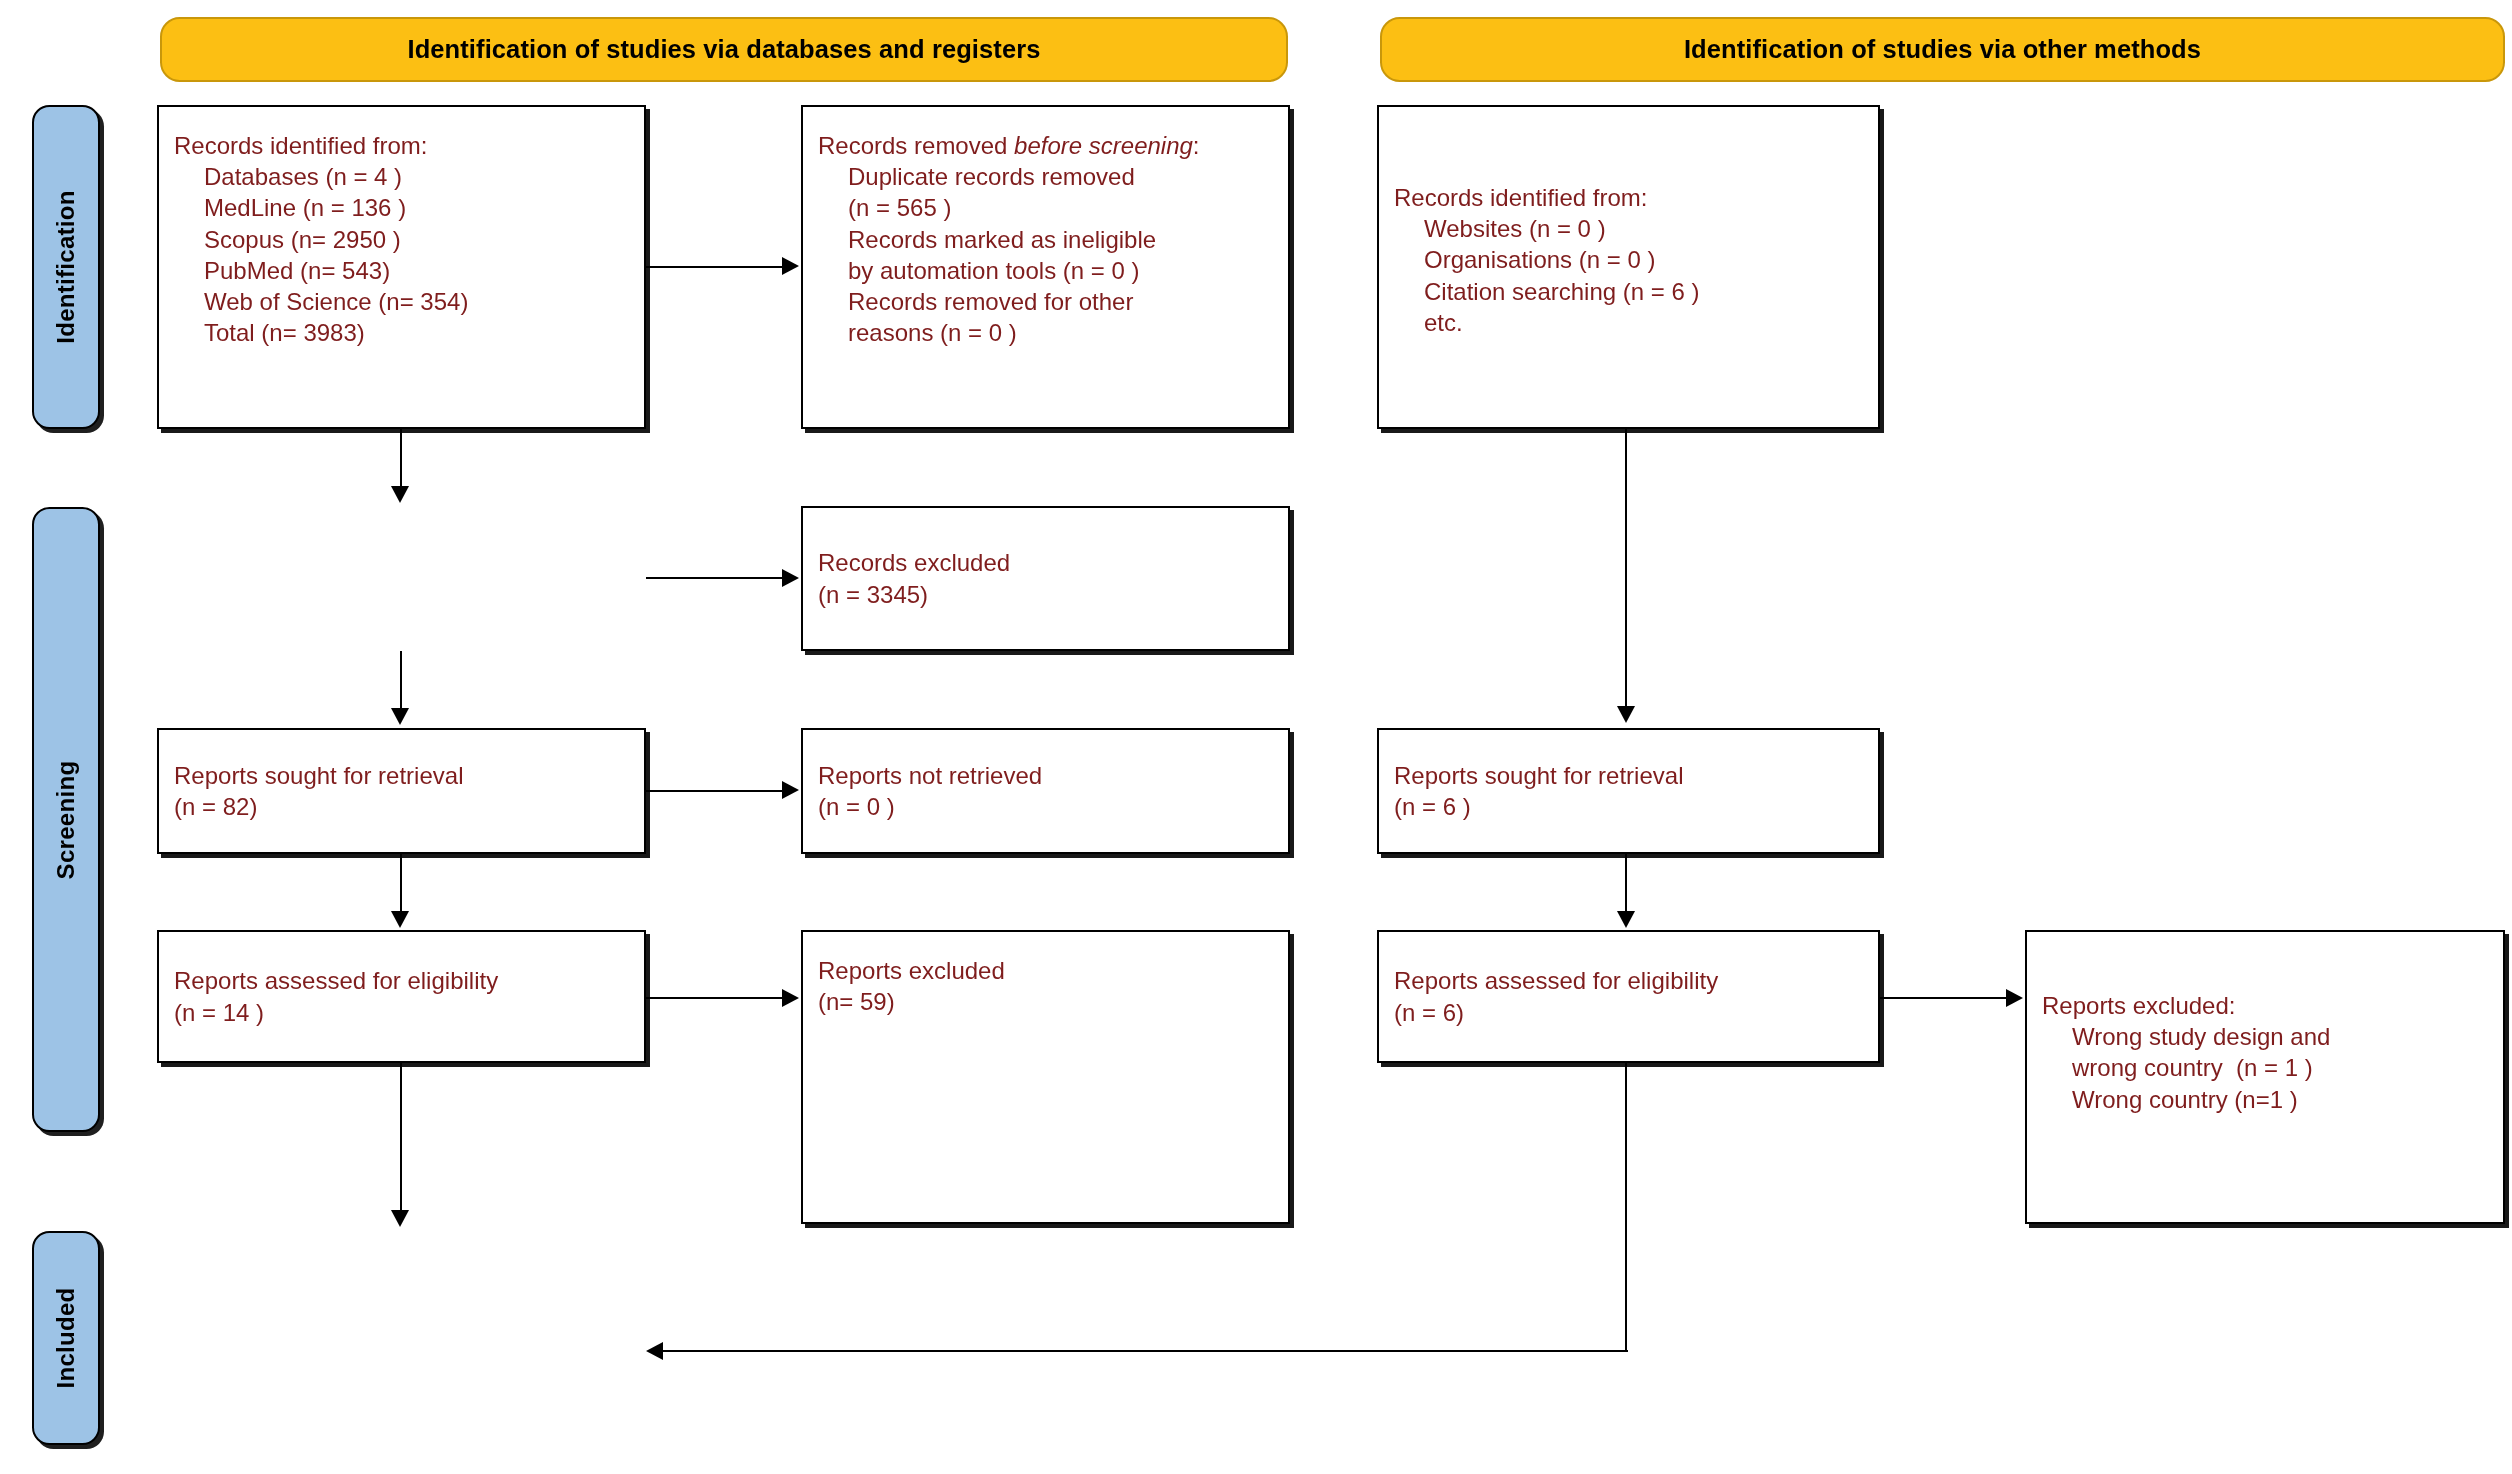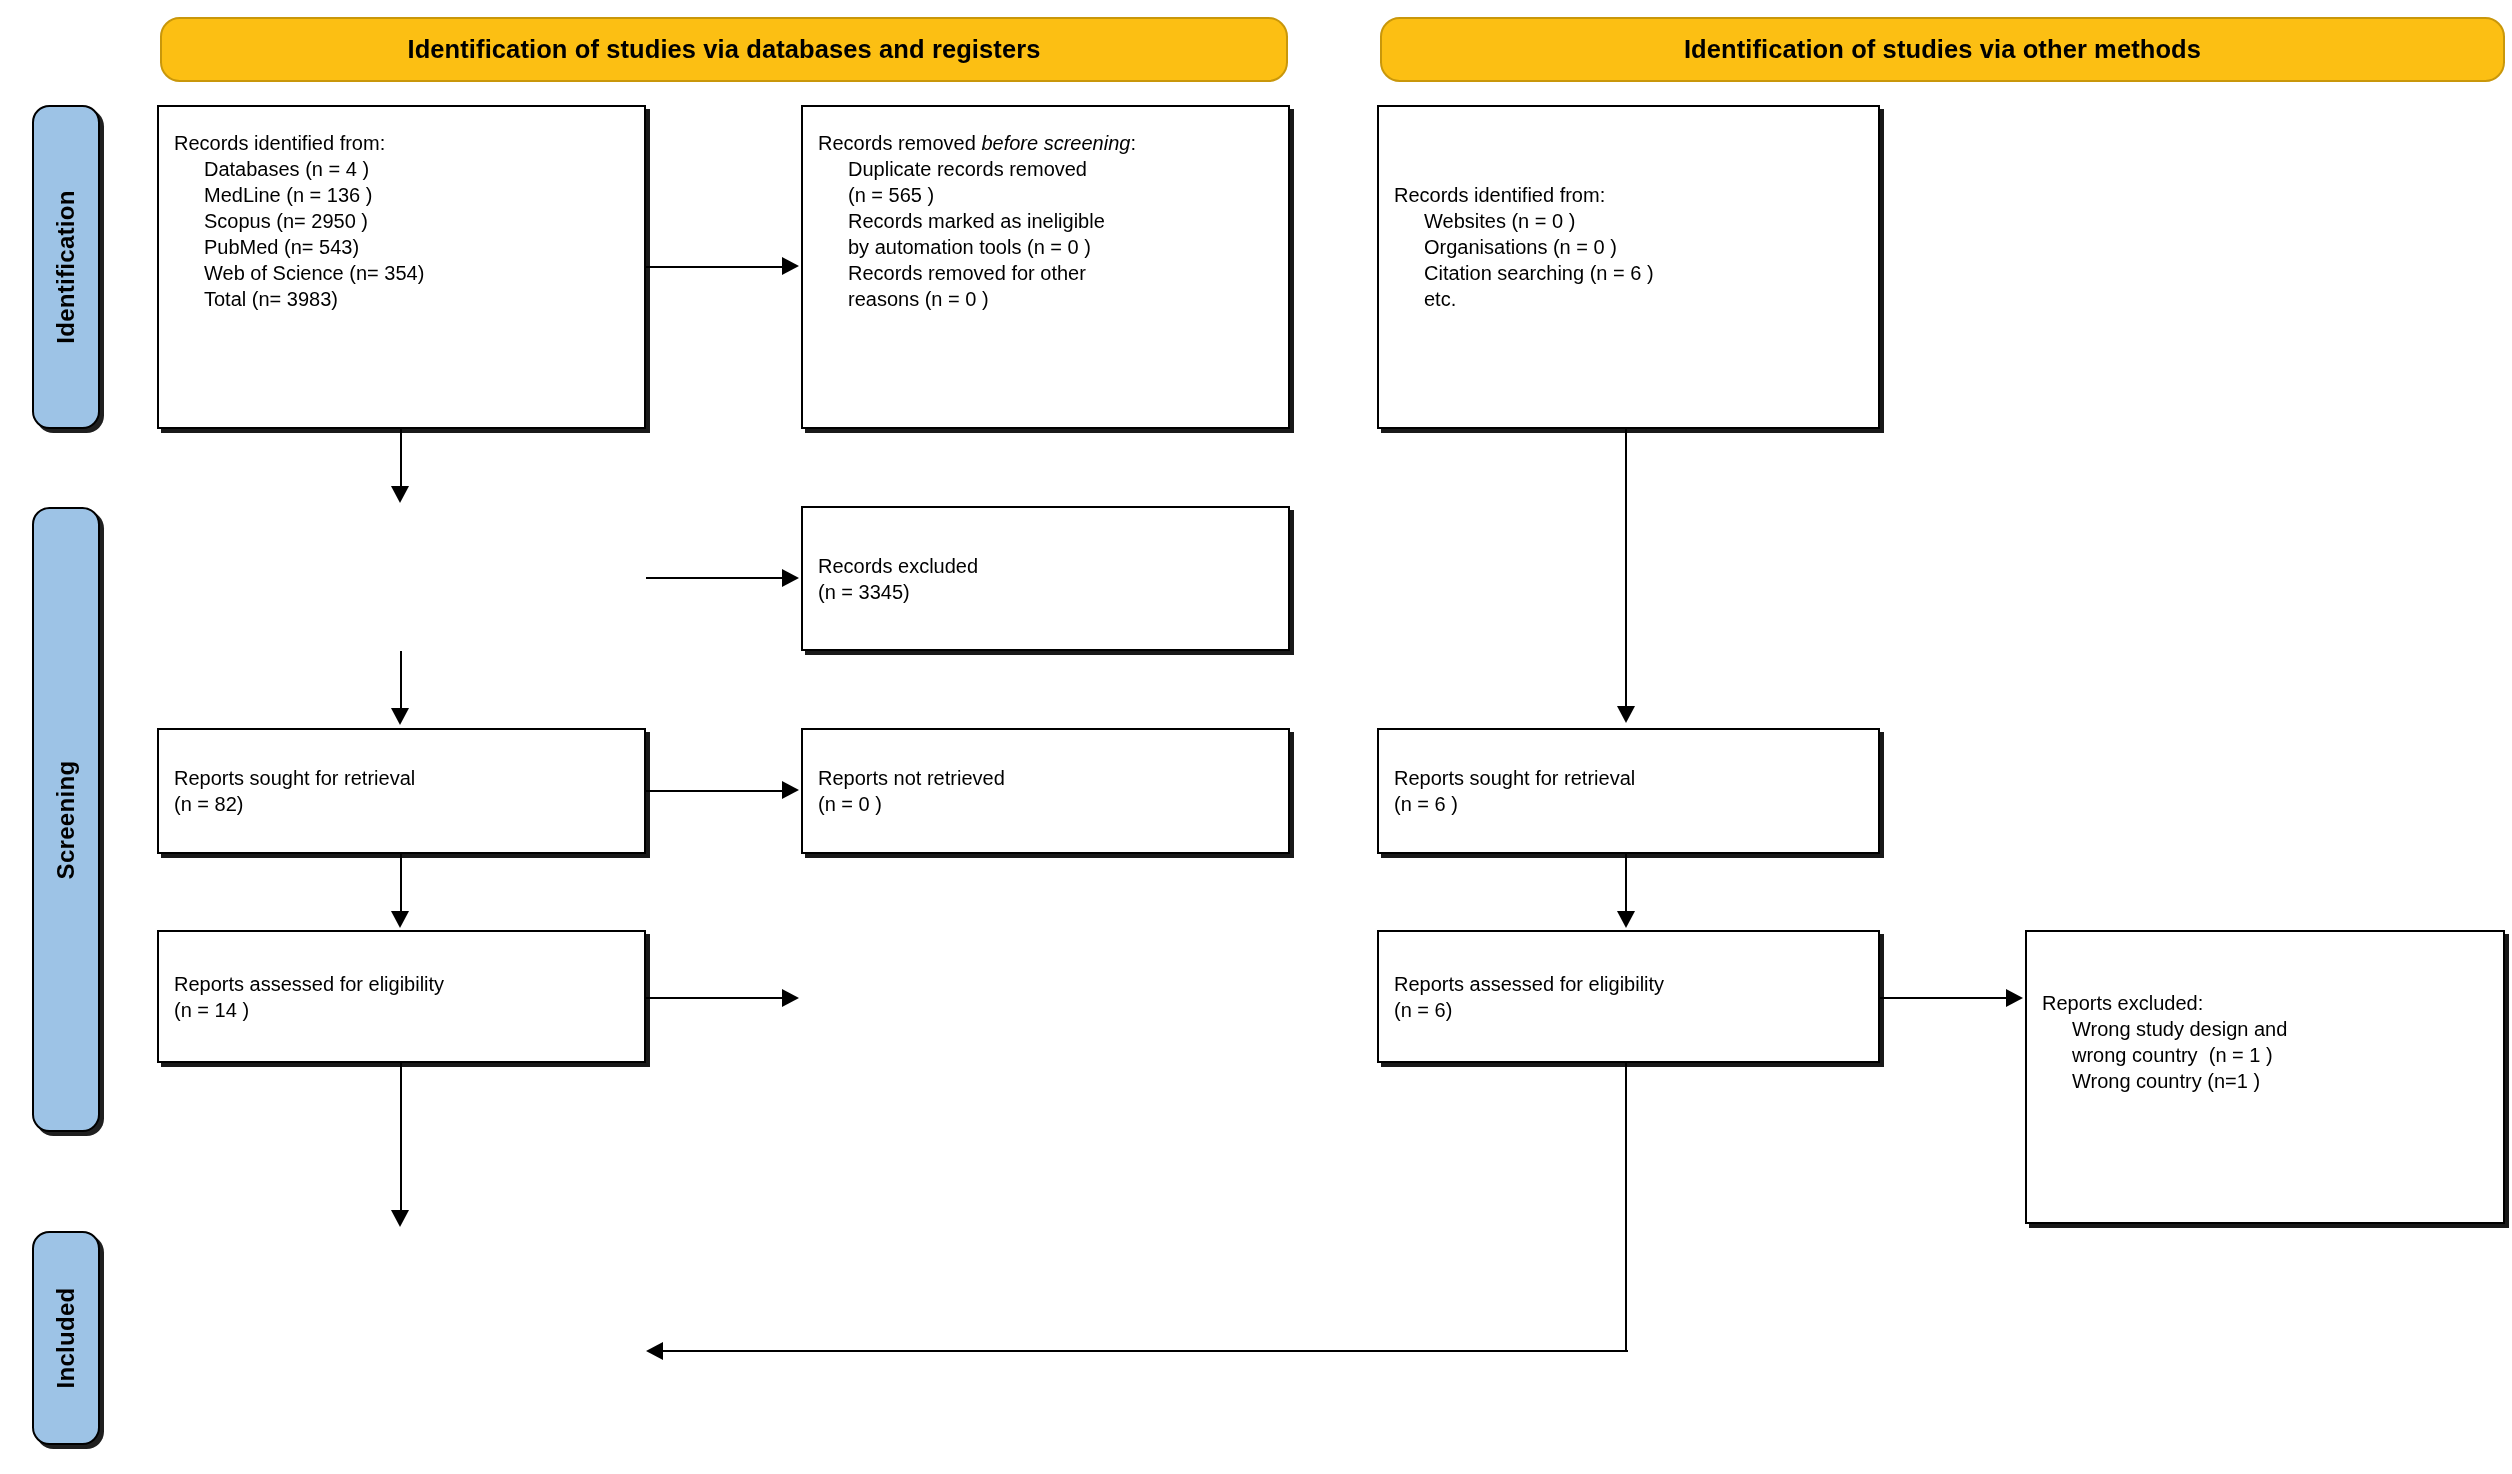--- a/index.html
+++ b/index.html
@@ -59,23 +59,23 @@
     background:#ffffff;
     border:2.3px solid #000000;
     box-sizing:border-box;
     box-shadow:4px 4px 0 rgba(0,0,0,.9);
     display:flex;
     align-items:center;
     padding:0 15px;
   }
   .box.top-align{align-items:flex-start;padding-top:23px;}
   .box .txt{
-    font-size:20px;
+    font-size:24px;
     line-height:1.30;
-    color:#000000;
+    color:#7f1d1d;
     white-space:pre-wrap;
   }
   .box .txt .it{font-style:italic;}
 
   
   .hline{position:absolute;background:#000;height:2.3px;}
   .vline{position:absolute;background:#000;width:2.3px;}
   .arrow-r{
     position:absolute;
     width:0;height:0;
@@ -175,20 +175,24 @@
   <div class="arrow-r" style="left:765px;top:781px;"></div>
 
   <div class="vline" style="left:383px;top:854px;height:58px;"></div>
   <div class="arrow-d" style="left:374px;top:911px;"></div>
 
   <div class="box" style="left:140px;top:930px;width:489px;height:133px;">
     <div class="txt"><span>Reports assessed for eligibility</span>
 <span>(n = 14 )</span></div>
   </div>
 
+  <div class="box top-align" style="left:784px;top:930px;width:489px;height:294px;">
+    <div class="txt"><span>Reports excluded</span>
+<span>(n= 59)</span></div>
+  </div>
 
   <div class="hline" style="left:629px;top:997px;width:138px;"></div>
   <div class="arrow-r" style="left:765px;top:989px;"></div>
 
   <div class="vline" style="left:383px;top:1063px;height:148px;"></div>
   <div class="arrow-d" style="left:374px;top:1210px;"></div>
 
 
   <div class="box top-align" style="left:1360px;top:105px;width:503px;height:324px;">
     <div class="txt" style="padding-top:52px"><span>Records identified from:</span>

